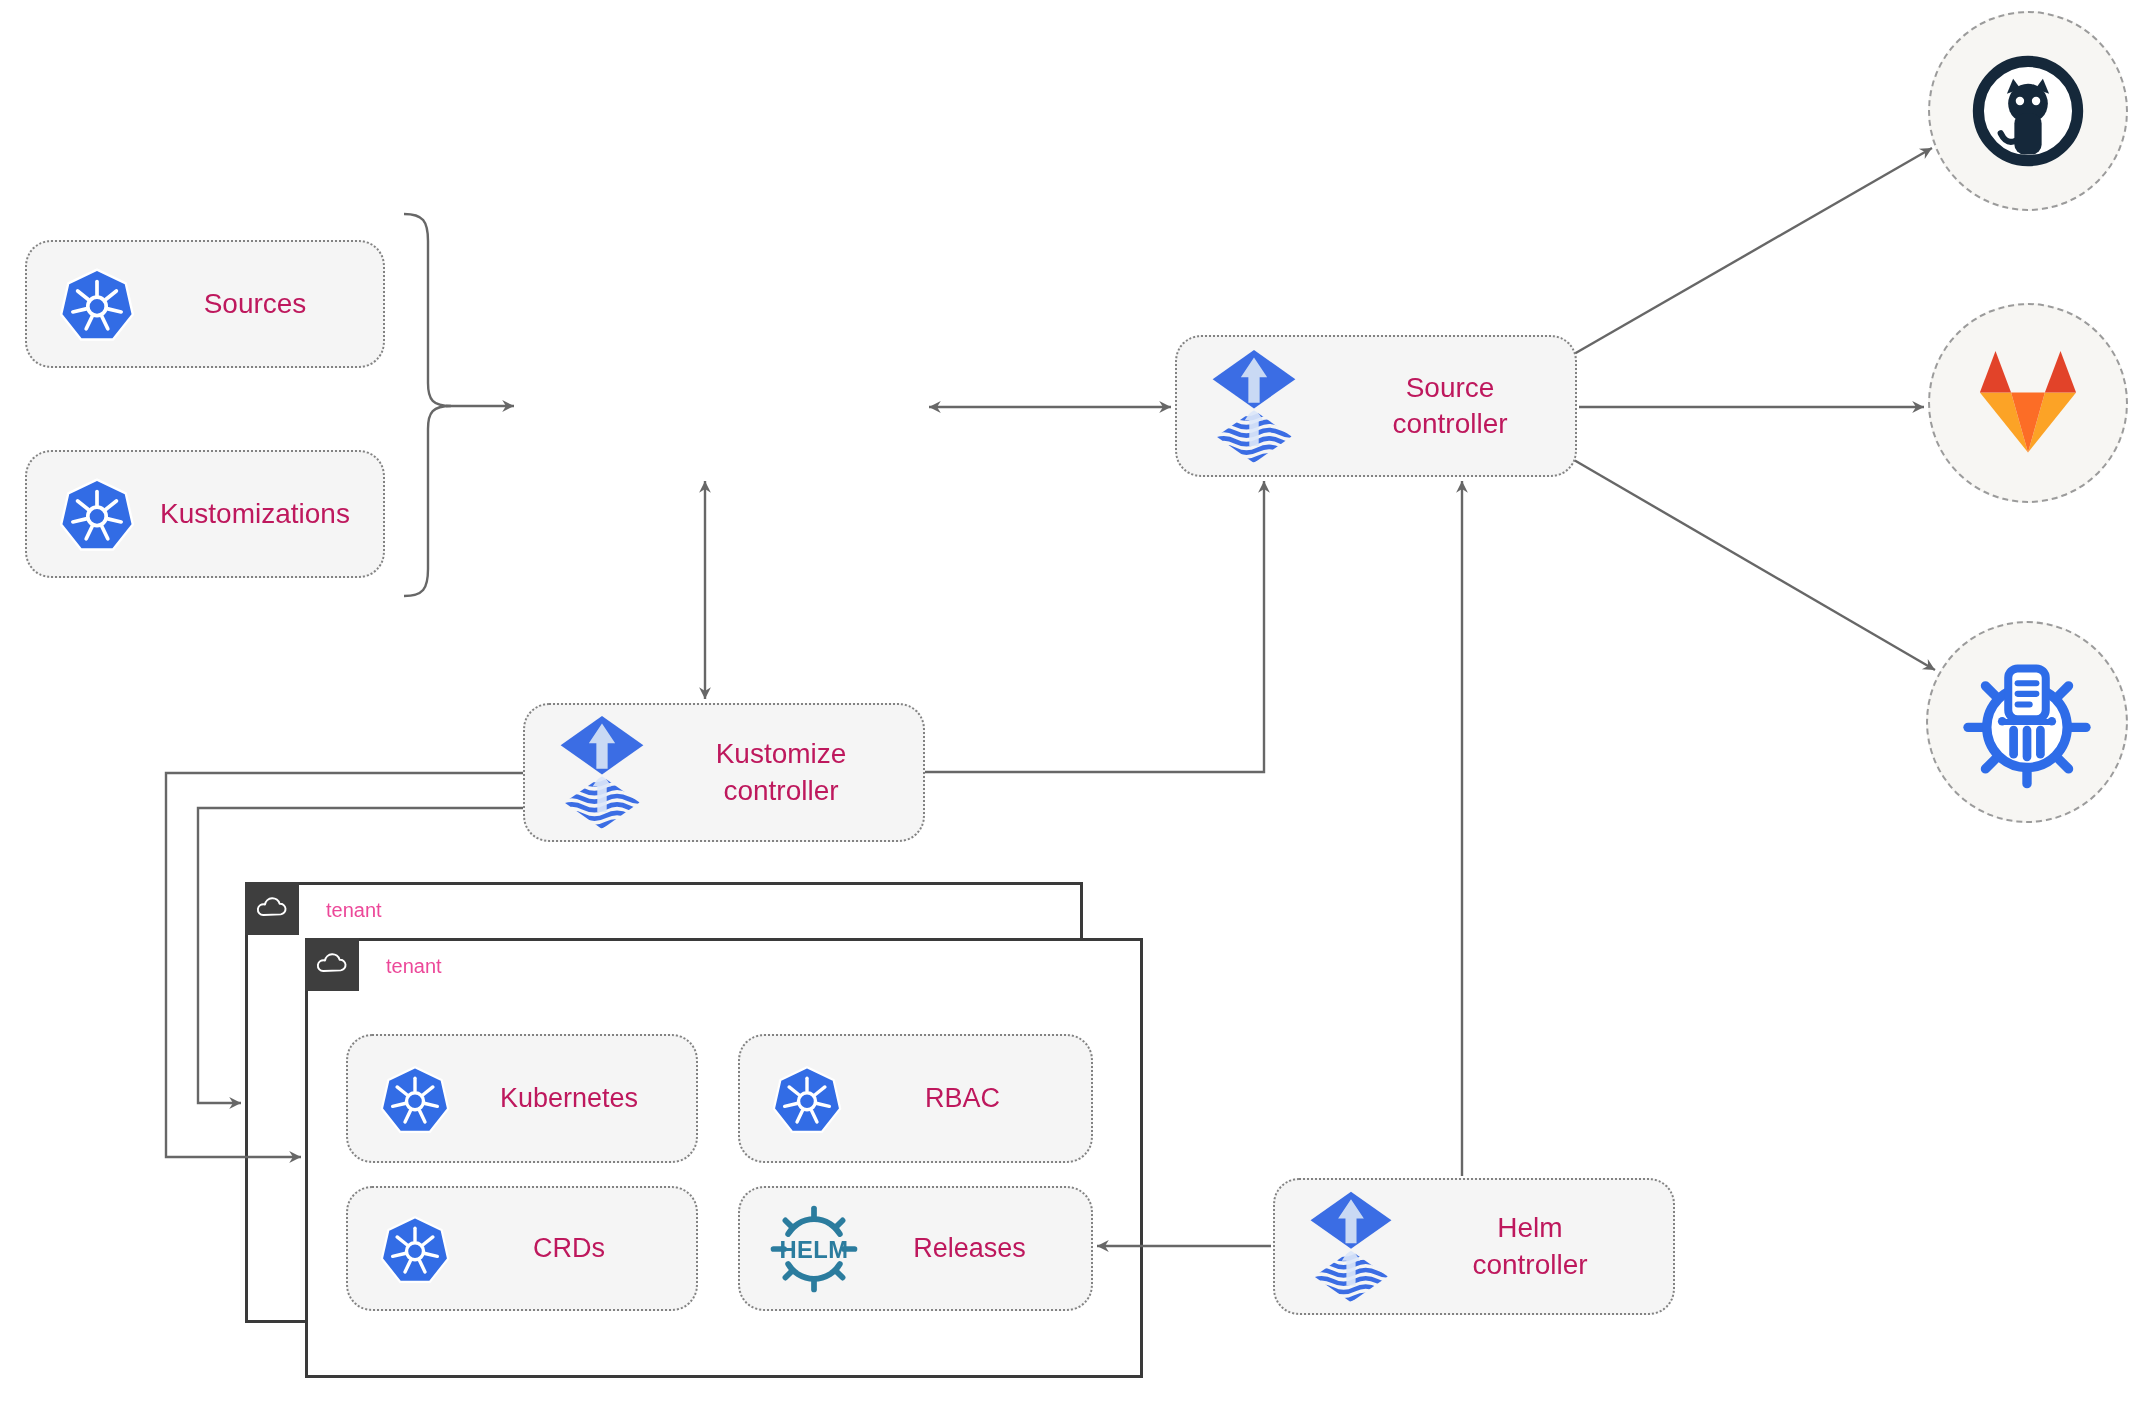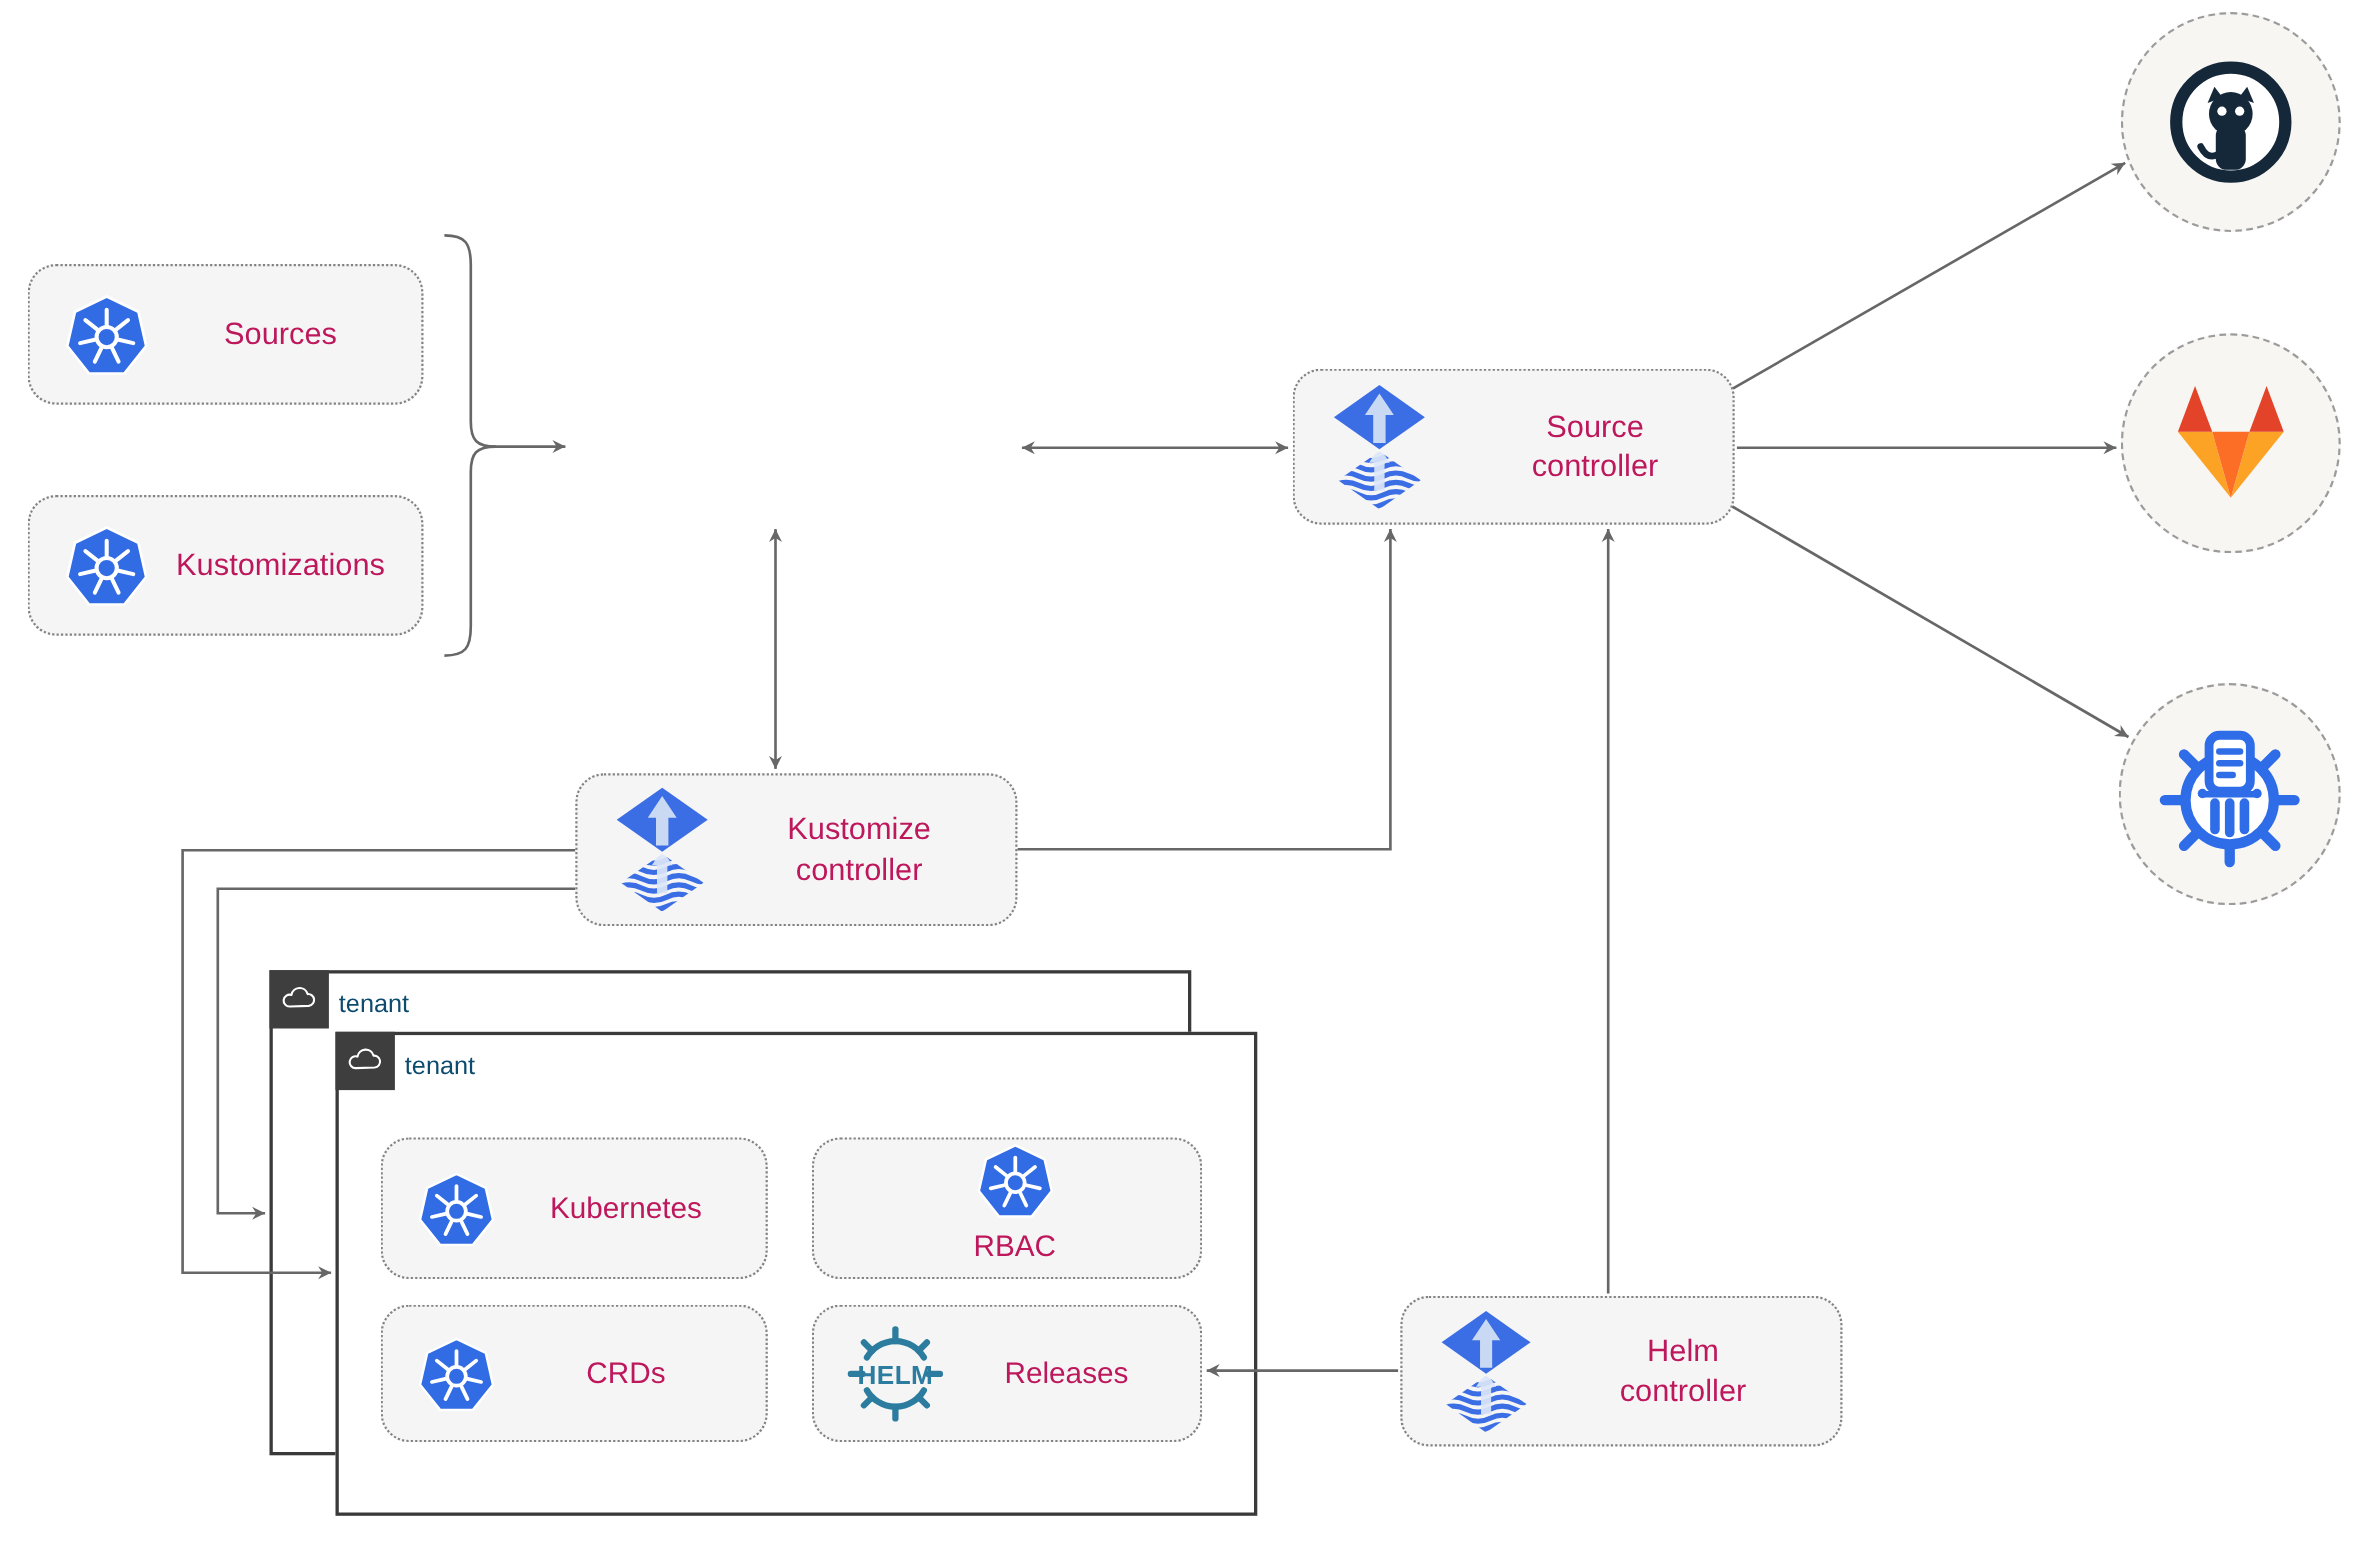--- a/index.html
+++ b/index.html
@@ -16,21 +16,21 @@
   .node .lbl{flex:1;text-align:center;font-size:28px;color:#be185d;line-height:1.3;white-space:pre-line;}
   .node.sm .lbl{font-size:27px;}
   .node svg{flex:none;}
 
   
   .group{position:absolute;background:#ffffff;border:3px solid #3a3a3a;box-sizing:border-box;}
   .group.back{z-index:2;}
   .group.front{z-index:3;}
   .badge{position:absolute;left:-3px;top:-3px;width:54px;height:53px;background:#3e3e3e;
          display:flex;align-items:center;justify-content:center;}
-  .glabel{position:absolute;left:60px;top:14px;font-size:23px;color:#0c4a6e;}
+  .glabel{position:absolute;left:78px;top:14px;font-size:20px;color:#ec4899;}
 
   
   .circle{position:absolute;border:2.5px dashed #9b9b9b;border-radius:50%;background:#f7f6f3;
           display:flex;align-items:center;justify-content:center;z-index:5;box-sizing:border-box;}
 
   svg text{font-family:"Liberation Sans",sans-serif;}
   .defsvg{position:absolute;width:0;height:0;overflow:hidden;}
 </style>
 </head>
 <body>
@@ -203,21 +203,21 @@
 controller</div>
   </div>
 
   <div class="node sm" style="left:346px;top:1034px;width:352px;height:129px;">
     <svg width="74" height="74">
         <use href="#k8s-sym"></use>
       </svg>
     <div class="lbl">Kubernetes</div>
   </div>
 
-  <div class="node sm" style="left:738px;top:1034px;width:355px;height:129px;flex-direction:column;">
+  <div class="node sm" style="left:738px;top:1034px;width:355px;height:129px;">
     <svg width="74" height="74">
         <use href="#k8s-sym"></use>
       </svg>
     <div class="lbl">RBAC</div>
   </div>
 
   <div class="node sm" style="left:346px;top:1186px;width:352px;height:125px;">
     <svg width="74" height="74">
         <use href="#k8s-sym"></use>
       </svg>

